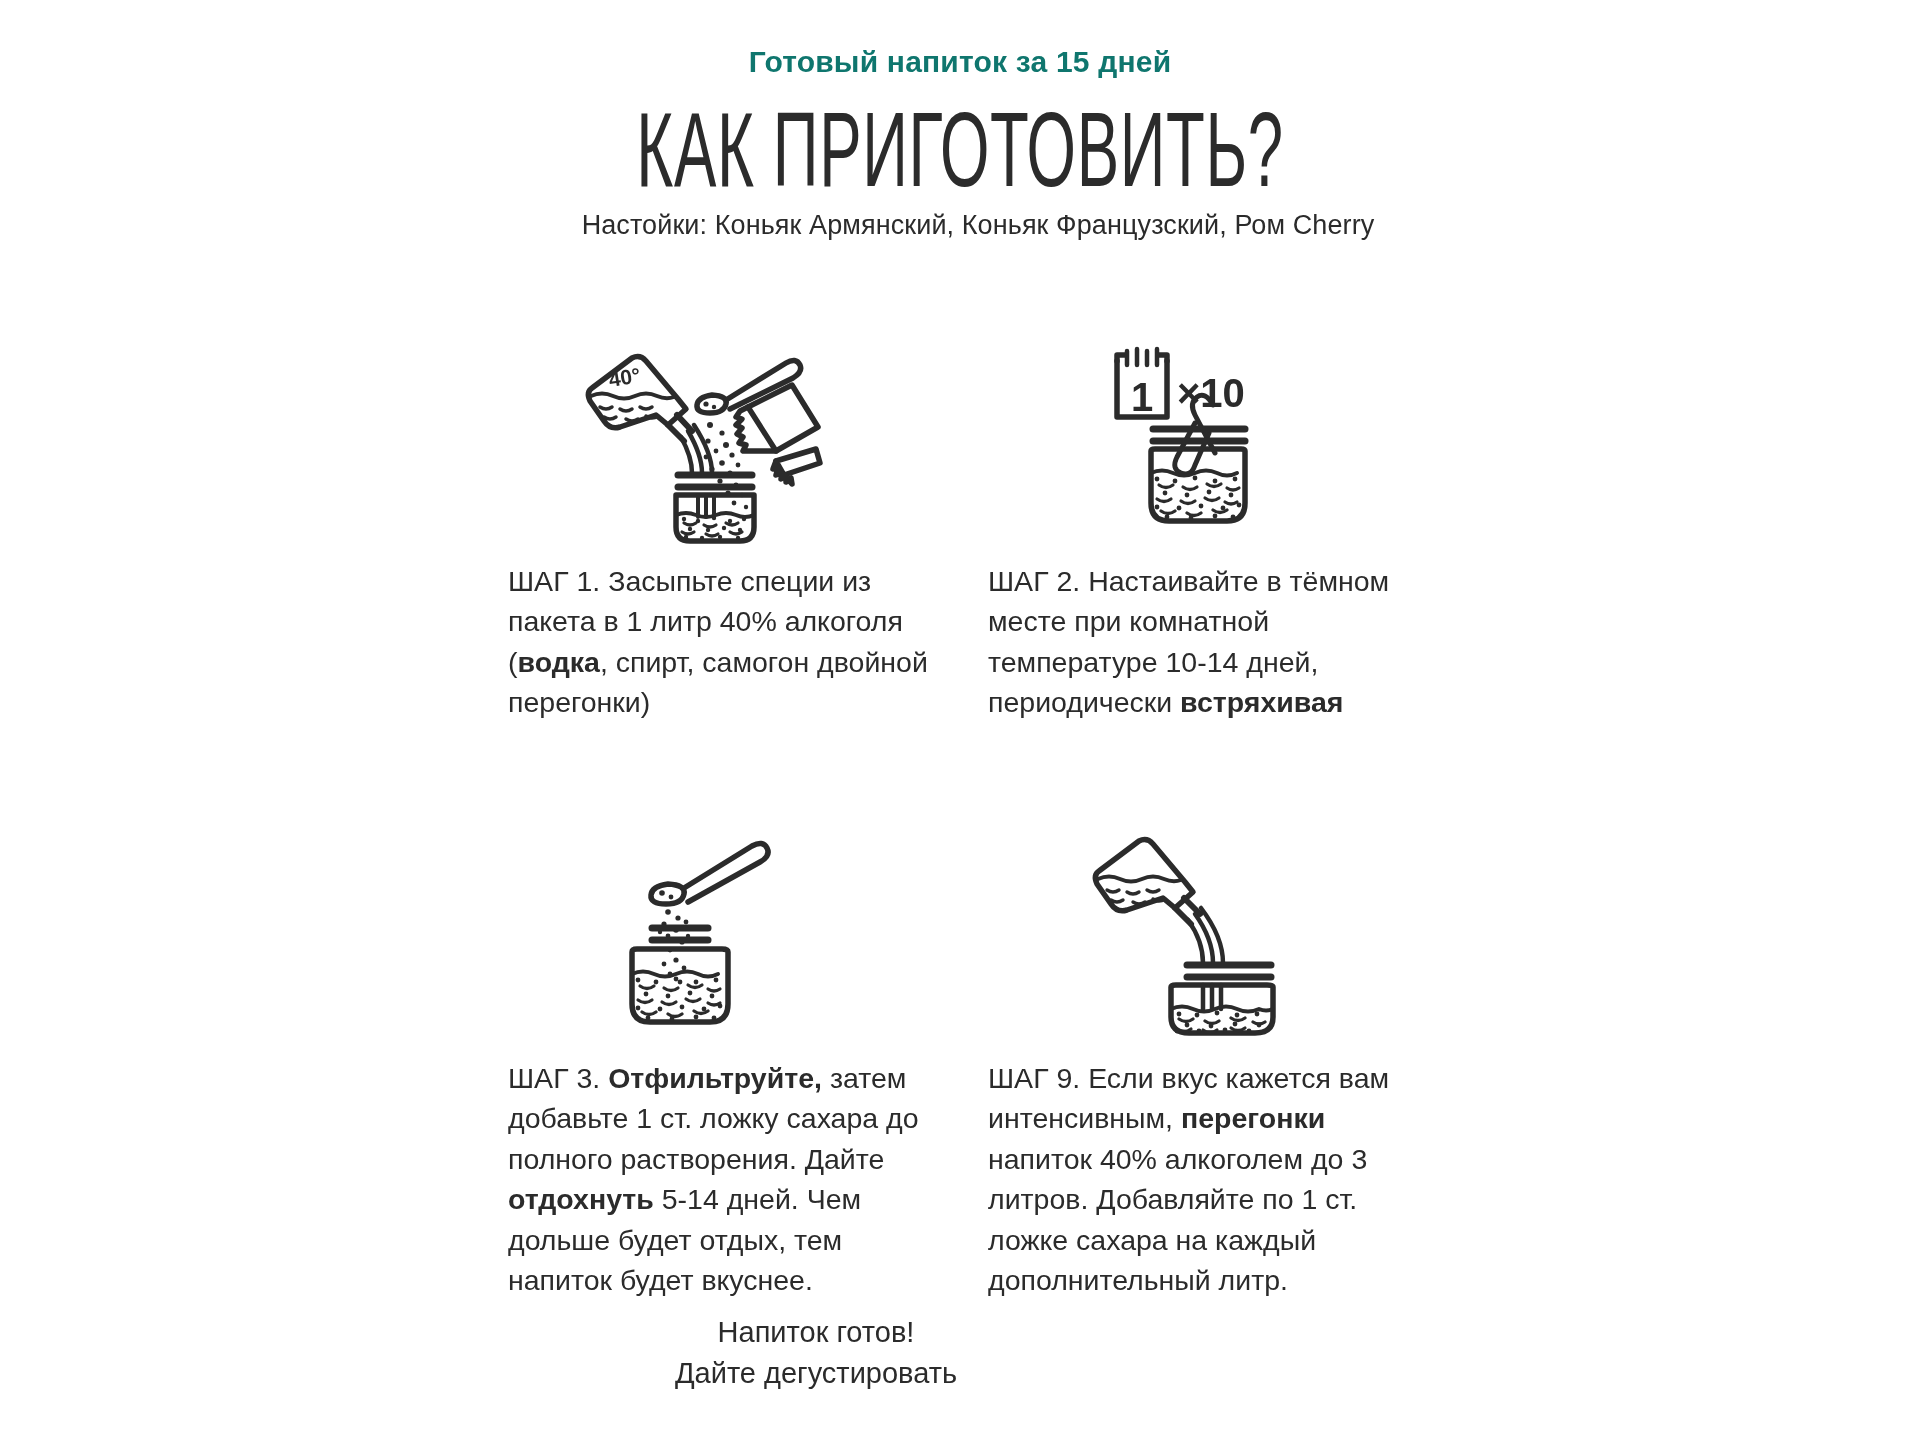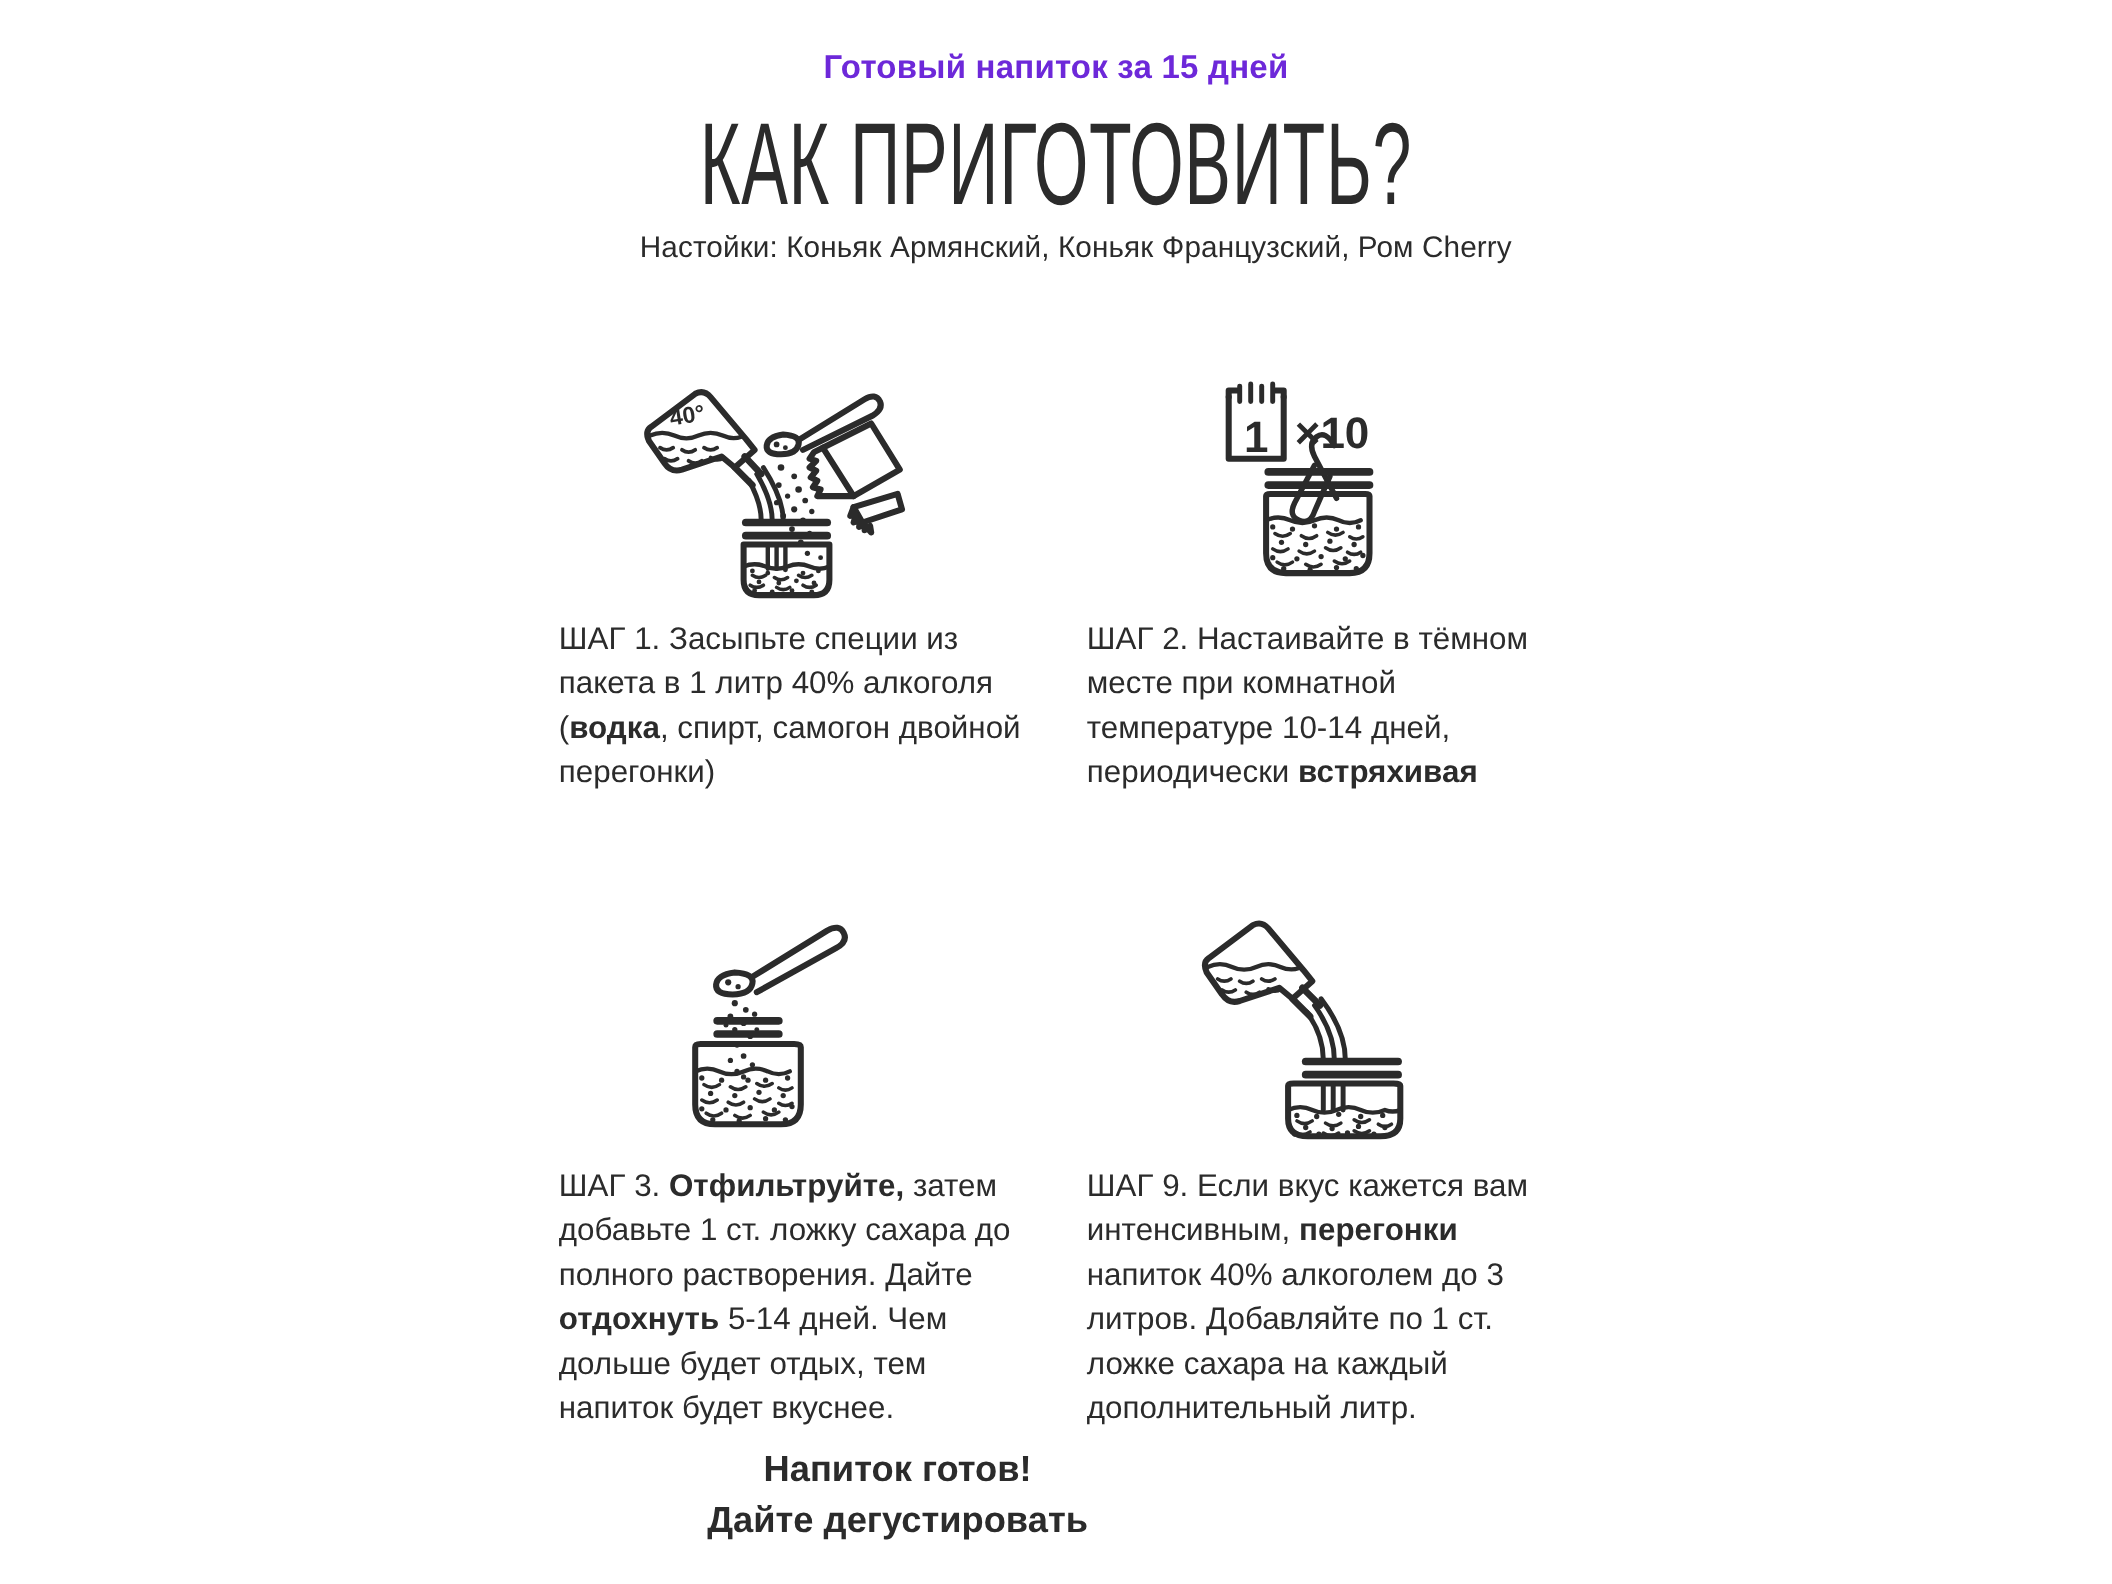--- a/index.html
+++ b/index.html
@@ -24,21 +24,21 @@
 
   
   .header {
     text-align: center;
     padding-top: 44px;
   }
   .eyebrow {
     font-size: 30px;
     font-weight: bold;
     letter-spacing: 0.2px;
-    color: #6d28d9;
+    color: #0f766e;
     line-height: 1.2;
   }
   .main-title {
     font-size: 106px;
     font-weight: 400;
     line-height: 1.04;
     letter-spacing: 1px;
     color: #2b2b2b;
     transform: scaleX(0.60);
     transform-origin: center top;
@@ -96,22 +96,22 @@
   }
   .step-text b { font-weight: bold; }
 
   
   .footer {
     position: absolute;
     left: 0;
     top: 1312px;
     width: 1632px;
     text-align: center;
-    font-size: 33px;
-    font-weight: bold;
+    font-size: 29px;
+    font-weight: normal;
     line-height: 1.42;
     color: #2b2b2b;
   }
 </style>
 </head>
 <body>
 
 <div class="page">
 
   <div class="header">

